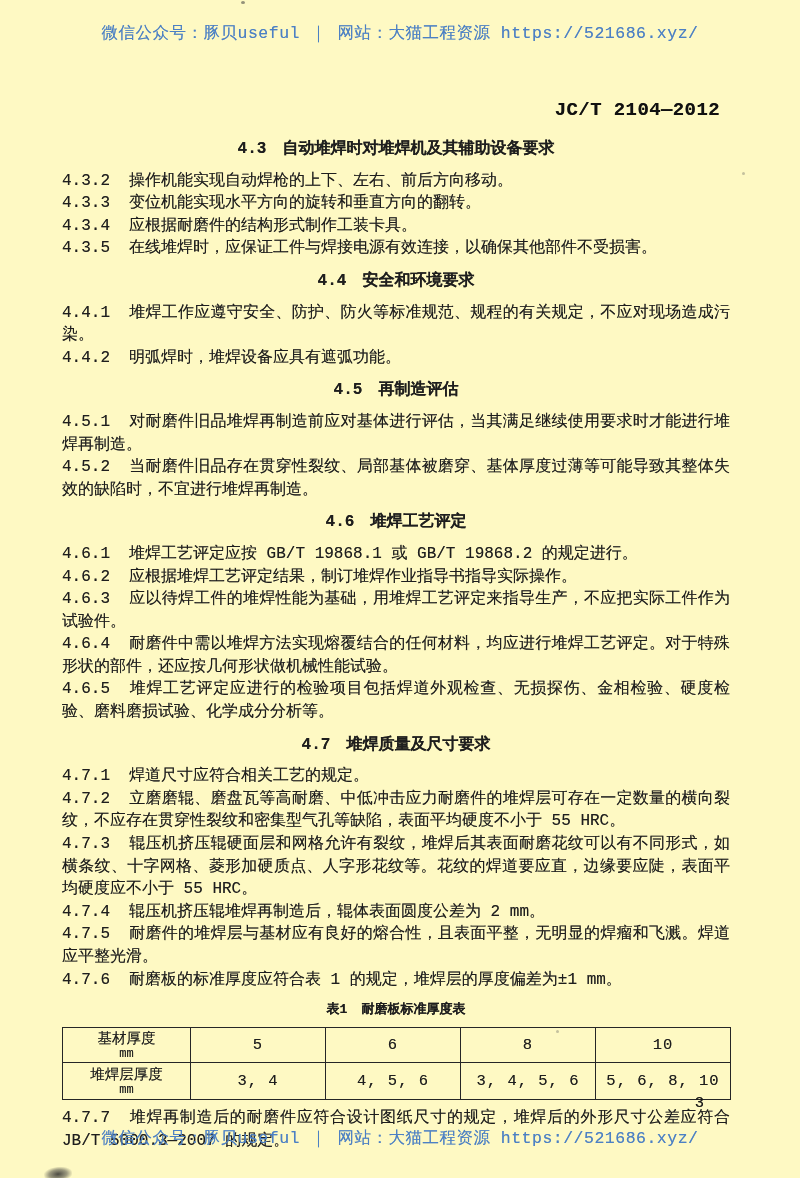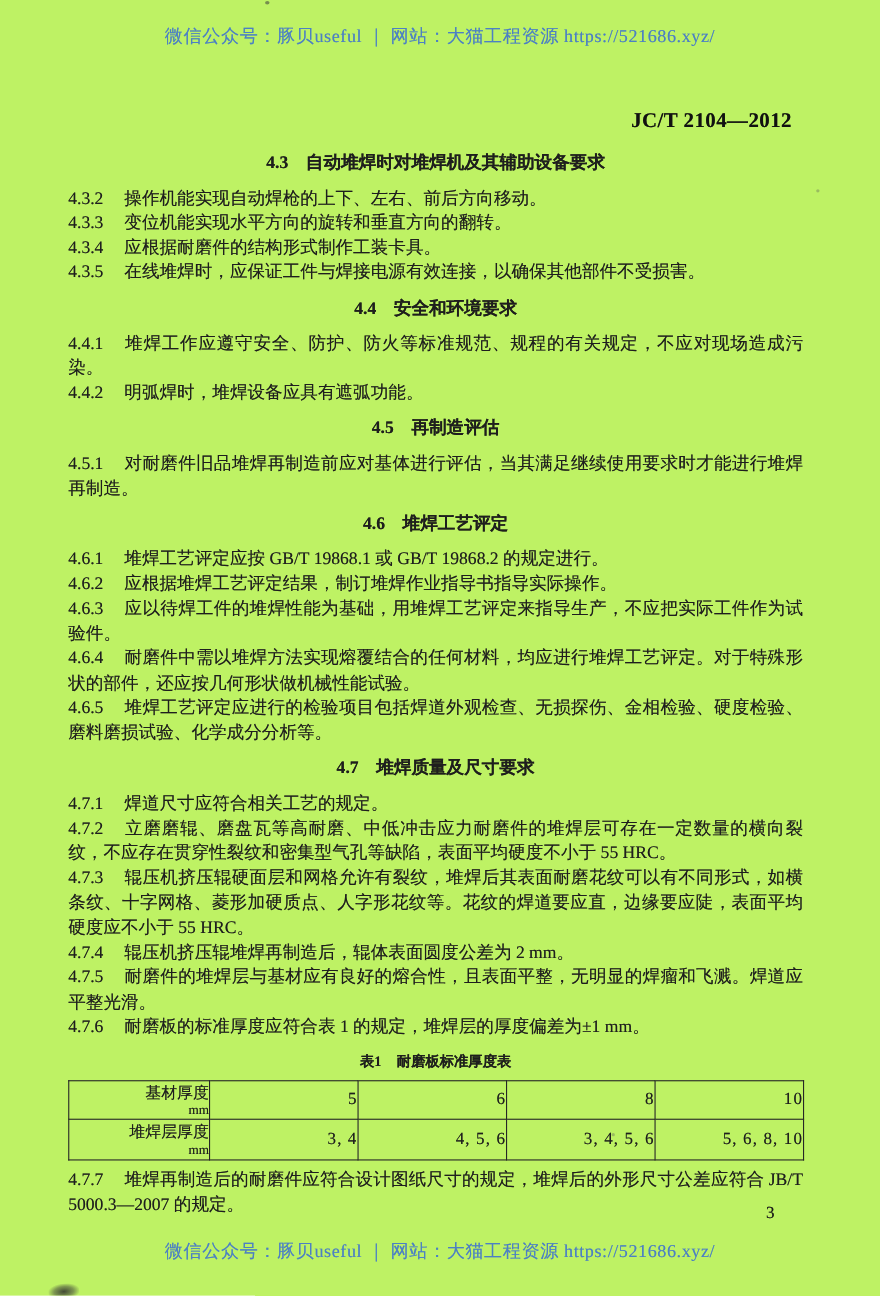--- a/index.html
+++ b/index.html
@@ -2,23 +2,23 @@
 <html><head>
 <meta charset="utf-8">
 <style>
   html, body {
     margin: 0; padding: 0;
     background: #ffffff;
   }
   .page {
     position: relative;
     width: 800px; height: 1178px;
-    background: #bef264;
+    background: #fef9c3;
     overflow: hidden;
-    font-family: Liberation Serif, serif;
+    font-family: Liberation Mono, monospace;
     color: #1e1e1e;
   }
   
   .watermark {
     position: absolute;
     left: 0; width: 100%;
     text-align: center;
     font-size: 16.5px;
     letter-spacing: 0.5px;
     color: #4c80c4;
@@ -67,21 +67,21 @@
     font-size: 13px;
   }
   .table-title .tt-num { margin-right: 14px; }
   table.std {
     border-collapse: collapse;
     width: 668px;
     table-layout: fixed;
   }
   table.std th, table.std td {
     border: 1.6px solid #262626;
-    text-align: right;
+    text-align: center;
     vertical-align: middle;
     padding: 0;
     font-weight: normal;
     margin-top: 20px;
   }
   table.std col.c0 { width: 128px; }
   table.std col.cv { width: 135px; }
   table.std tr.r1 { height: 35px; }
   table.std tr.r2 { height: 37px; }
   th .th-label { display: block; font-size: 14.5px; line-height: 17px; padding-top: 2px; }
@@ -146,20 +146,23 @@
     <span class="num">4.4.1</span><span class="txt">堆焊工作应遵守安全、防护、防火等标准规范、规程的有关规定，不应对现场造成污染。</span>
   </p>
         <p class="blk clause">
     <span class="num">4.4.2</span><span class="txt">明弧焊时，堆焊设备应具有遮弧功能。</span>
   </p>
         <p class="blk heading">
     <span class="num">4.5</span><span class="txt">再制造评估</span>
   </p>
         <p class="blk clause">
     <span class="num">4.5.1</span><span class="txt">对耐磨件旧品堆焊再制造前应对基体进行评估，当其满足继续使用要求时才能进行堆焊再制造。</span>
+  </p>
+        <p class="blk clause">
+    <span class="num">4.5.2</span><span class="txt">当耐磨件旧品存在贯穿性裂纹、局部基体被磨穿、基体厚度过薄等可能导致其整体失效的缺陷时，不宜进行堆焊再制造。</span>
   </p>
         <p class="blk heading">
     <span class="num">4.6</span><span class="txt">堆焊工艺评定</span>
   </p>
         <p class="blk clause">
     <span class="num">4.6.1</span><span class="txt">堆焊工艺评定应按 GB/T 19868.1 或 GB/T 19868.2 的规定进行。</span>
   </p>
         <p class="blk clause">
     <span class="num">4.6.2</span><span class="txt">应根据堆焊工艺评定结果，制订堆焊作业指导书指导实际操作。</span>
   </p>

